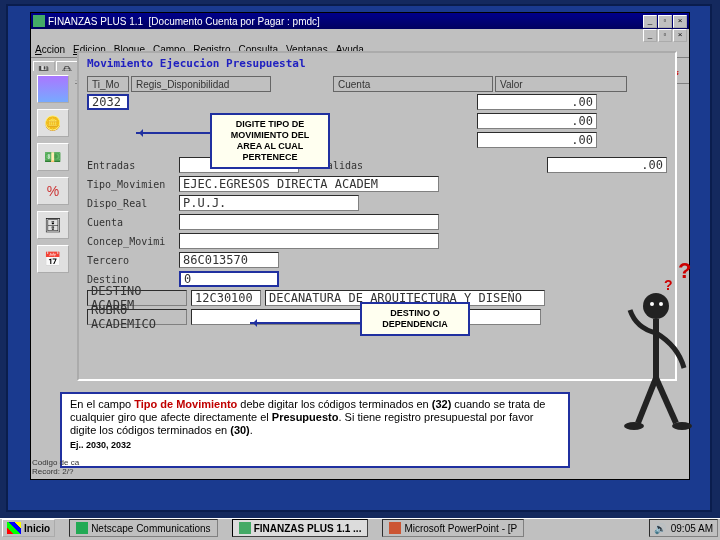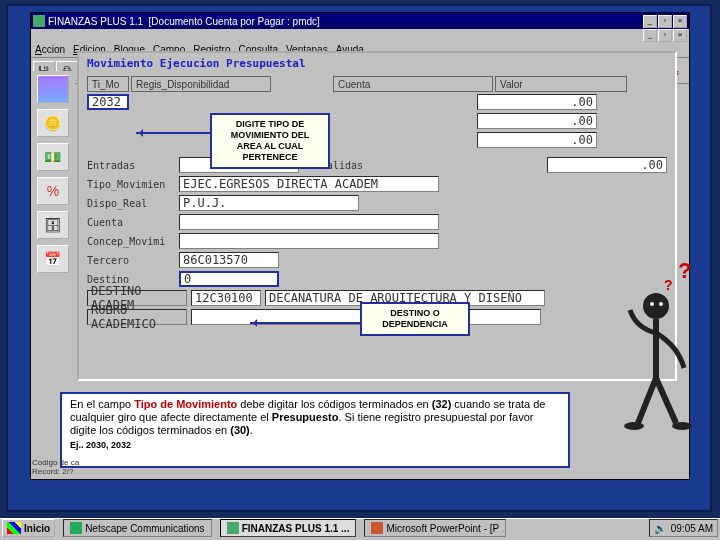--- a/index.html
+++ b/index.html
@@ -33,21 +33,21 @@
 .arrow{position:absolute;background:#2030a0;height:2px}
 .arrow::after{content:"";position:absolute;right:-1px;top:-3px;border:4px solid transparent;border-left-color:#2030a0}
 .helpbox{position:absolute;left:60px;top:392px;width:510px;height:76px;background:#fff;border:2px solid #2030a0;padding:4px 8px;font-size:11px;line-height:13px;color:#000}
 .helpbox .hl1{color:#c00000;font-weight:bold}
 .helpbox .hl2{font-weight:bold}
 .helpbox .ex{font-size:9px;font-weight:bold;margin-top:2px}
 .stickman{position:absolute;right:4px;top:258px;width:110px;height:180px}
 .taskbar{position:absolute;left:0;bottom:0;width:720px;height:22px;background:#c0c0c0;border-top:1px solid #fff;display:flex;font-size:10px;padding:0 2px}
 .start{height:18px;background:#c0c0c0;border:1px outset #fff;padding:0 4px;display:flex;align-items:center;gap:3px;font-weight:bold}
 .start .winico{width:14px;height:12px;background:linear-gradient(45deg,#f00 25%,#0f0 25% 50%,#00f 50% 75%,#ff0 75%)}
-.task{height:18px;border:1px inset #808080;padding:8px 6px;margin-left:8px;display:flex;align-items:center;gap:3px;max-width:150px;overflow:hidden;white-space:nowrap}
+.task{height:18px;border:1px inset #808080;padding:8px 6px;margin-left:14px;display:flex;align-items:center;gap:3px;max-width:150px;overflow:hidden;white-space:nowrap}
 .task.active{border:1px inset #404040;background:#dcdcdc;font-weight:bold}
 .task .tico{width:12px;height:12px;background:#4a6}
 .tray{margin-left:auto;height:18px;border:1px inset #808080;padding:0 4px;display:flex;align-items:center;gap:4px}
 .statusarea{position:absolute;left:30px;top:456px;font-size:8px;color:#333;font-family:monospace;line-height:9px;padding:2px}
 </style>
 </head>
 <body>
 
 <div class="bluebg"></div>
 

